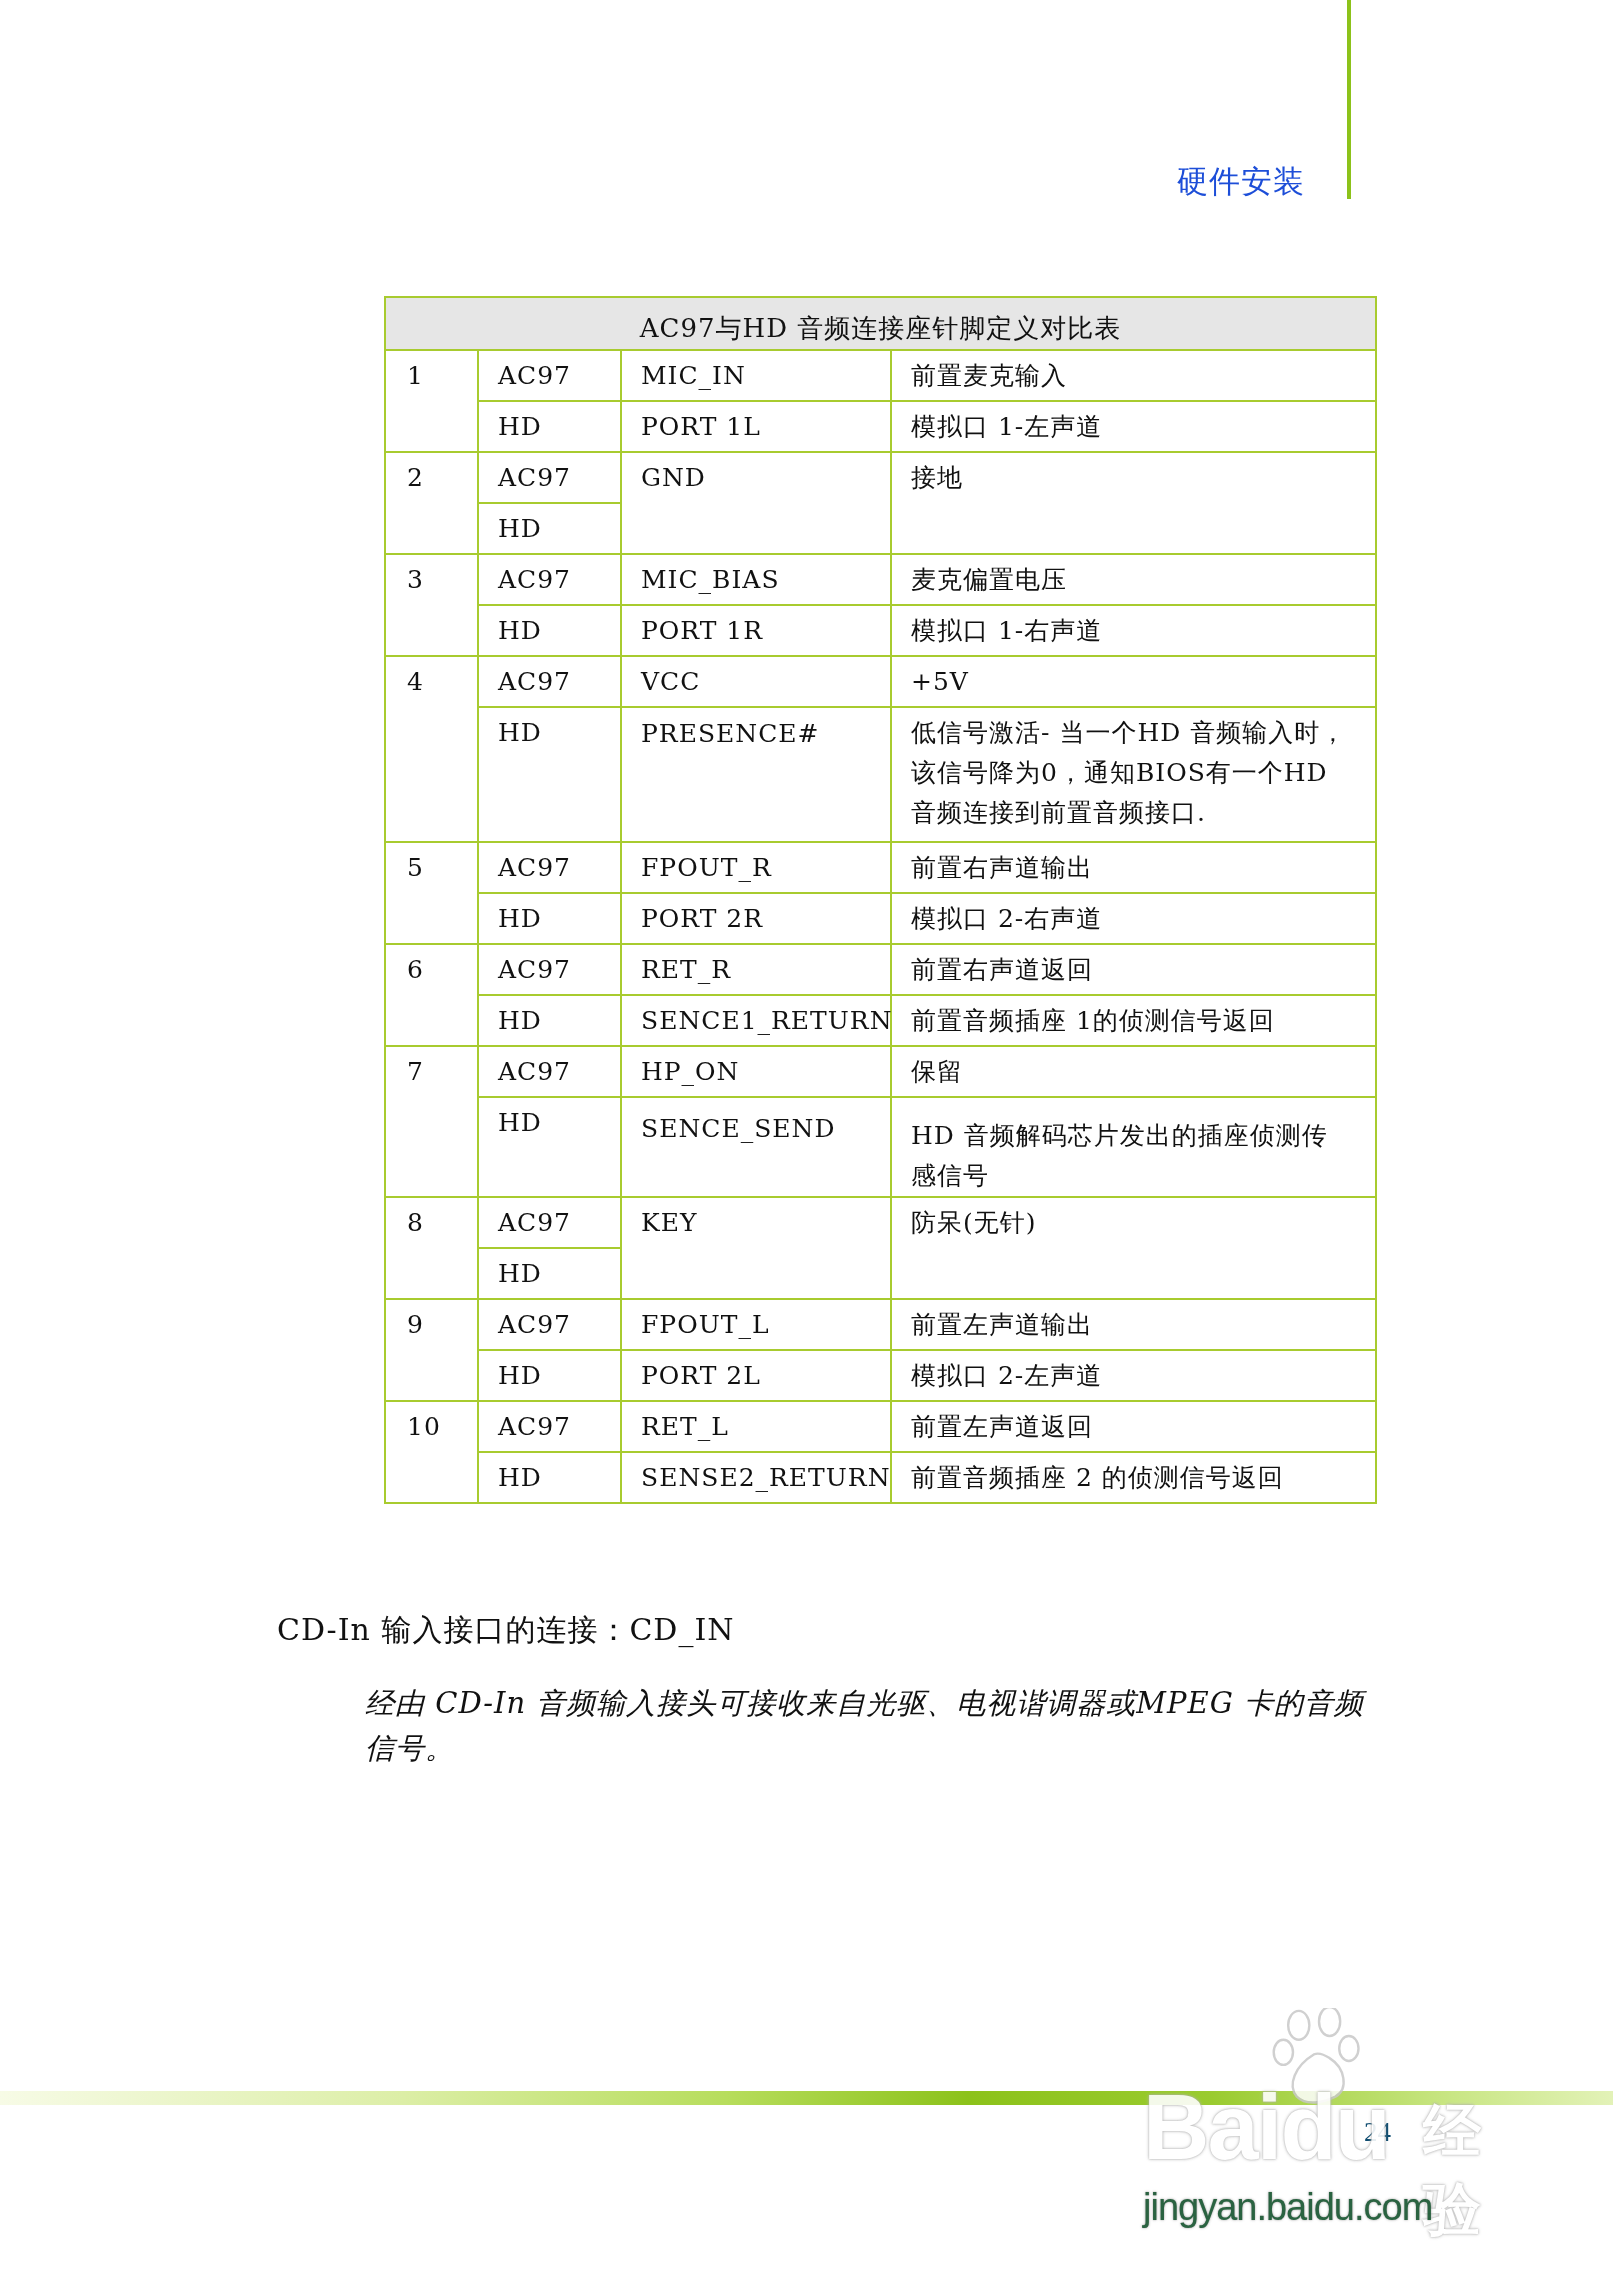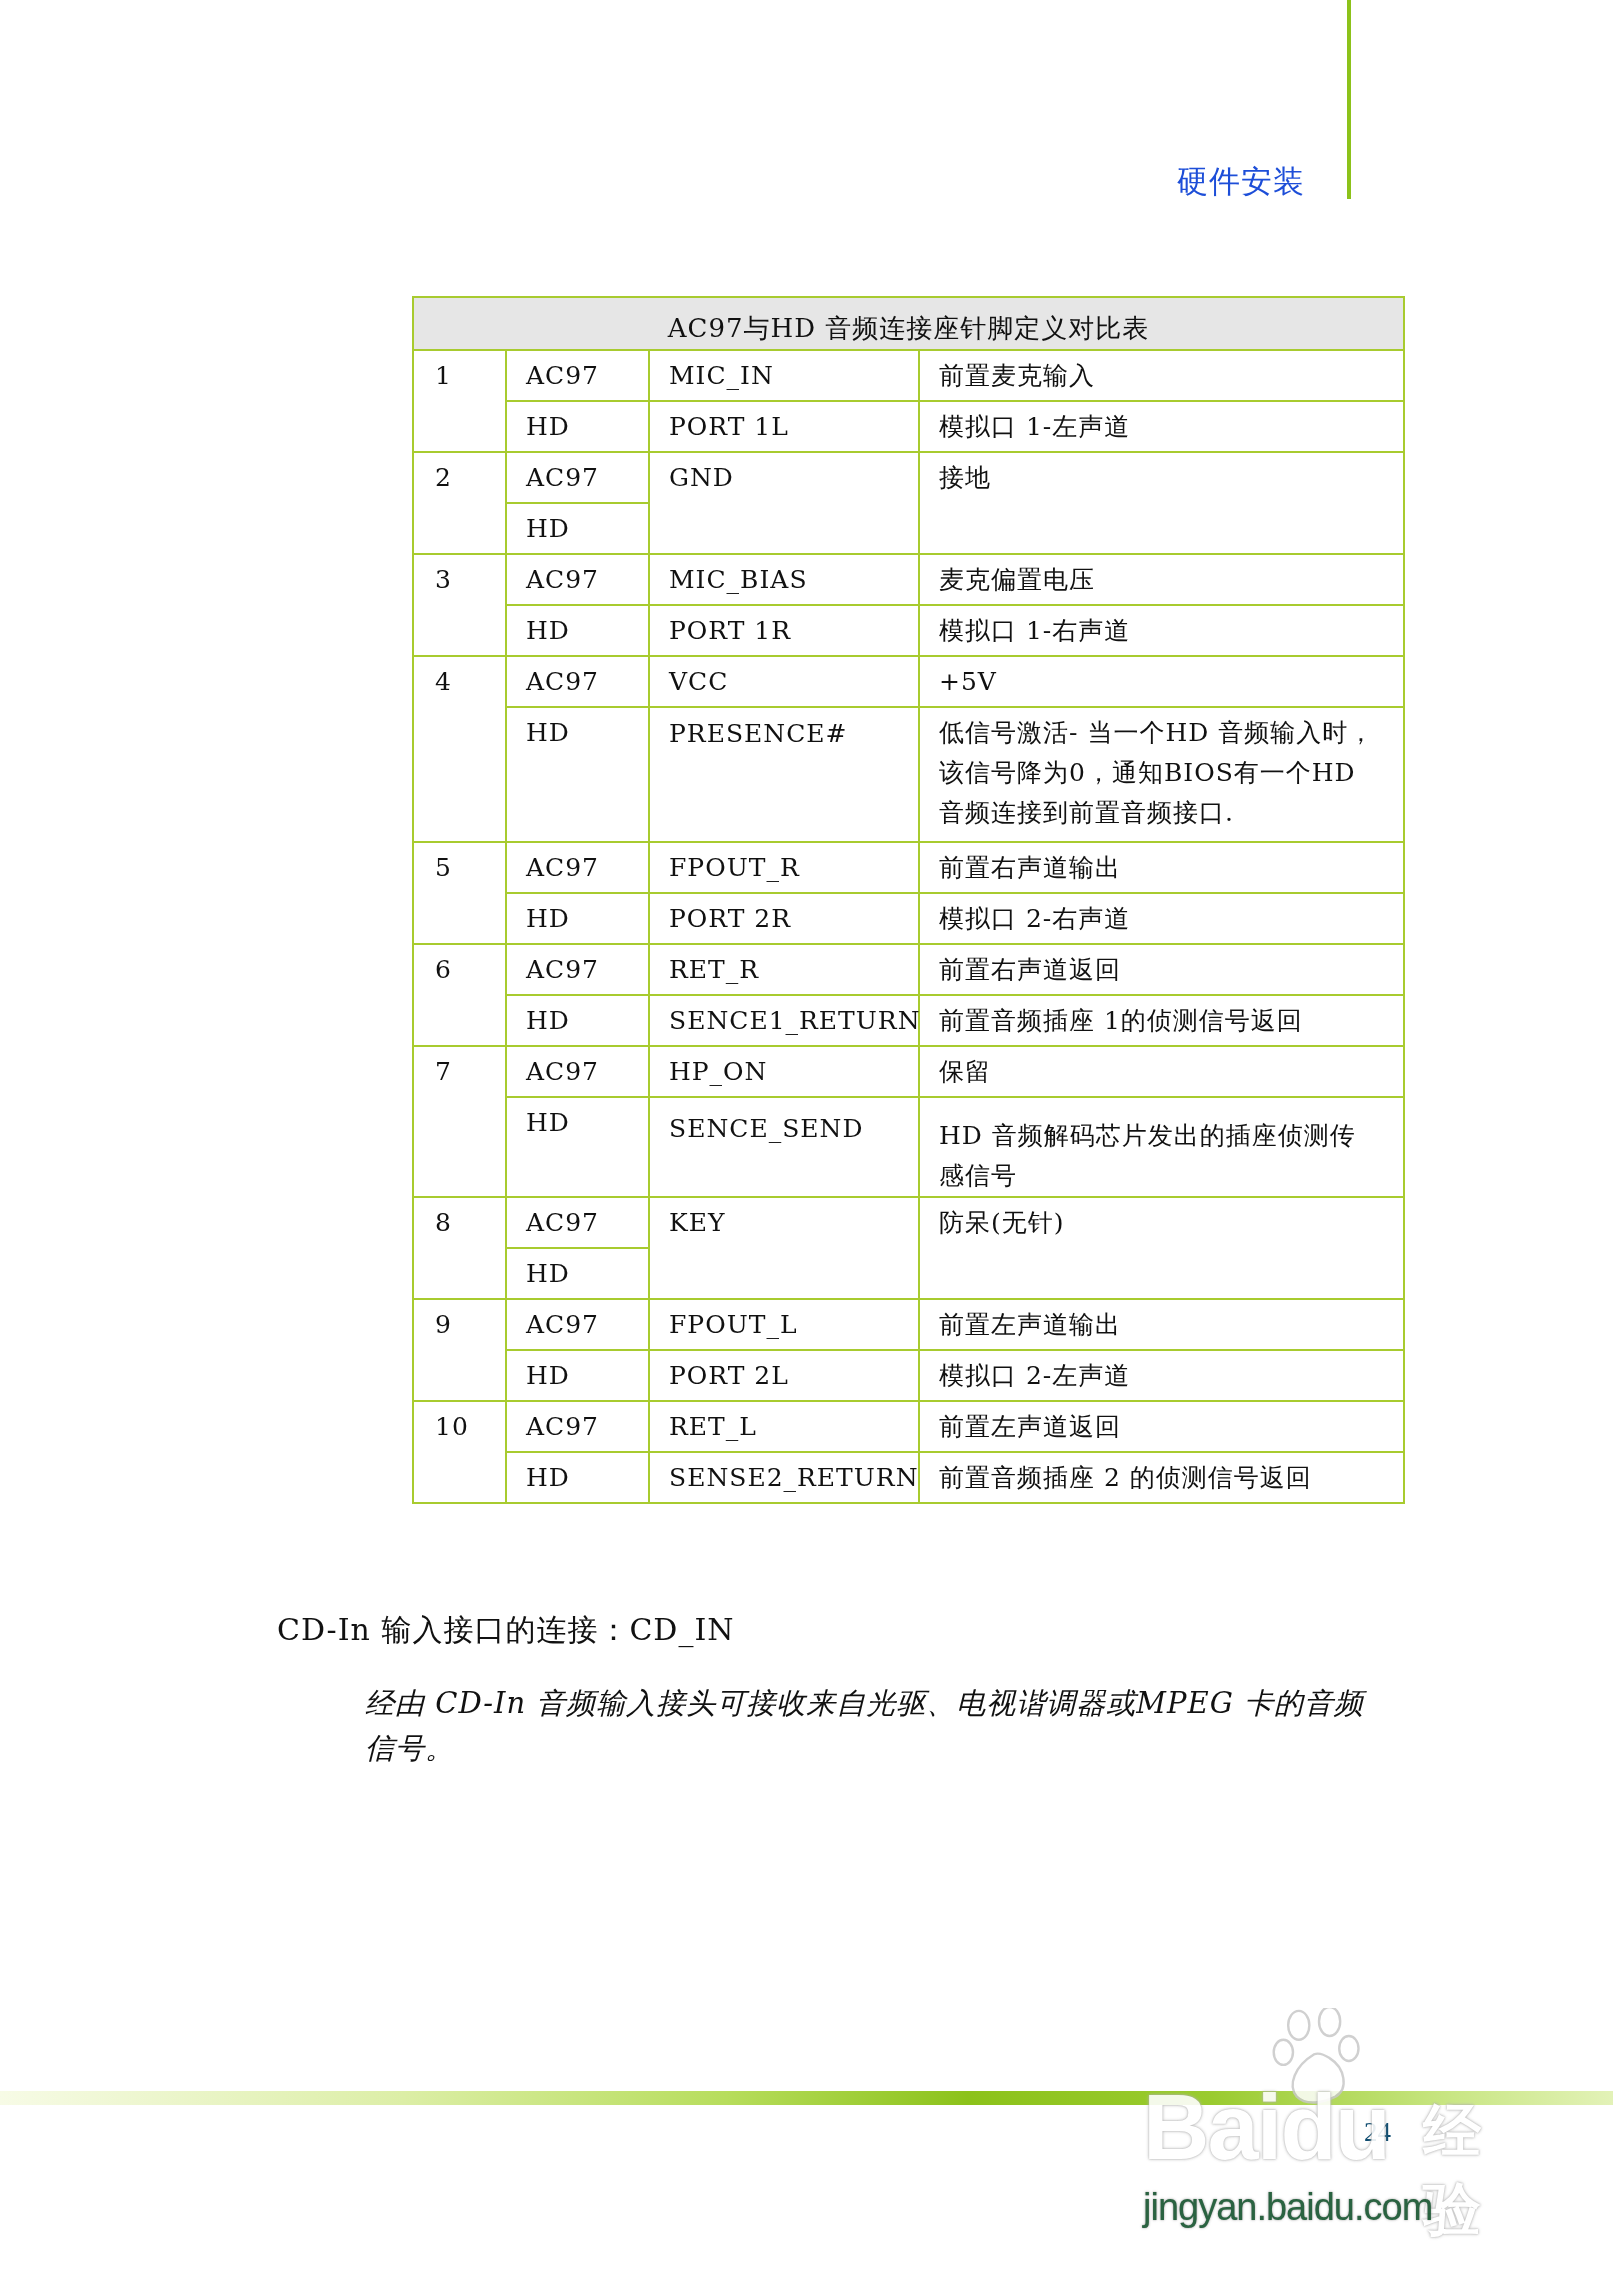--- a/index.html
+++ b/index.html
@@ -1,20 +1,20 @@
 <!DOCTYPE html>
 <html><head>
 <meta charset="utf-8">
 <style>
   html, body { margin:0; padding:0; background:#ffffff; }
   body { width:1614px; height:2286px; position:relative; overflow:hidden;
          font-family:"DejaVu Serif", "Liberation Serif", serif; color:#111; }
   .vline { position:absolute; left:1347px; top:0; width:3.8px; height:199px; background:#8cc21a; }
   .chapter { position:absolute; right:309px; top:161px; font-size:31px; letter-spacing:1px; color:#1d4ed8; }
-  table.pins { position:absolute; left:384px; top:296px; width:991px; border-collapse:collapse; table-layout:fixed;margin-left:28px; }
+  table.pins { position:absolute; left:384px; top:296px; width:991px; border-collapse:collapse; table-layout:fixed; }
   table.pins td, table.pins th { border:2.4px solid #a8cb2f; vertical-align:top; font-size:25px; font-weight:normal;
      padding:13.4px 0 0 19px; line-height:40px; box-sizing:border-box; letter-spacing:1px; }
   table.pins th { background:#e6e6e6; text-align:center; padding:9.6px 0 0 0; height:53px; font-size:26px; }
   table.pins td.num { padding-left:21px; }
   table.pins tr.r { height:51px; }
   table.pins tr.r td { height:51px; padding-top:4.8px; }
   .heading { position:absolute; left:277px; top:1610px; font-size:30px; letter-spacing:1px; color:#111; }
   .para { position:absolute; left:365px; top:1681px; width:1066px; font-size:29px; line-height:45px; letter-spacing:1px; color:#111;font-style:italic; }
   .bar { position:absolute; left:0; top:2091px; width:1614px; height:14.4px;
          background:linear-gradient(to right, #f7fbe6 0%, #dceea6 25%, #b7dd5c 45%, #8cc21a 60%, #9acb2f 75%, #c9e684 90%, #e3f2b8 100%); }

